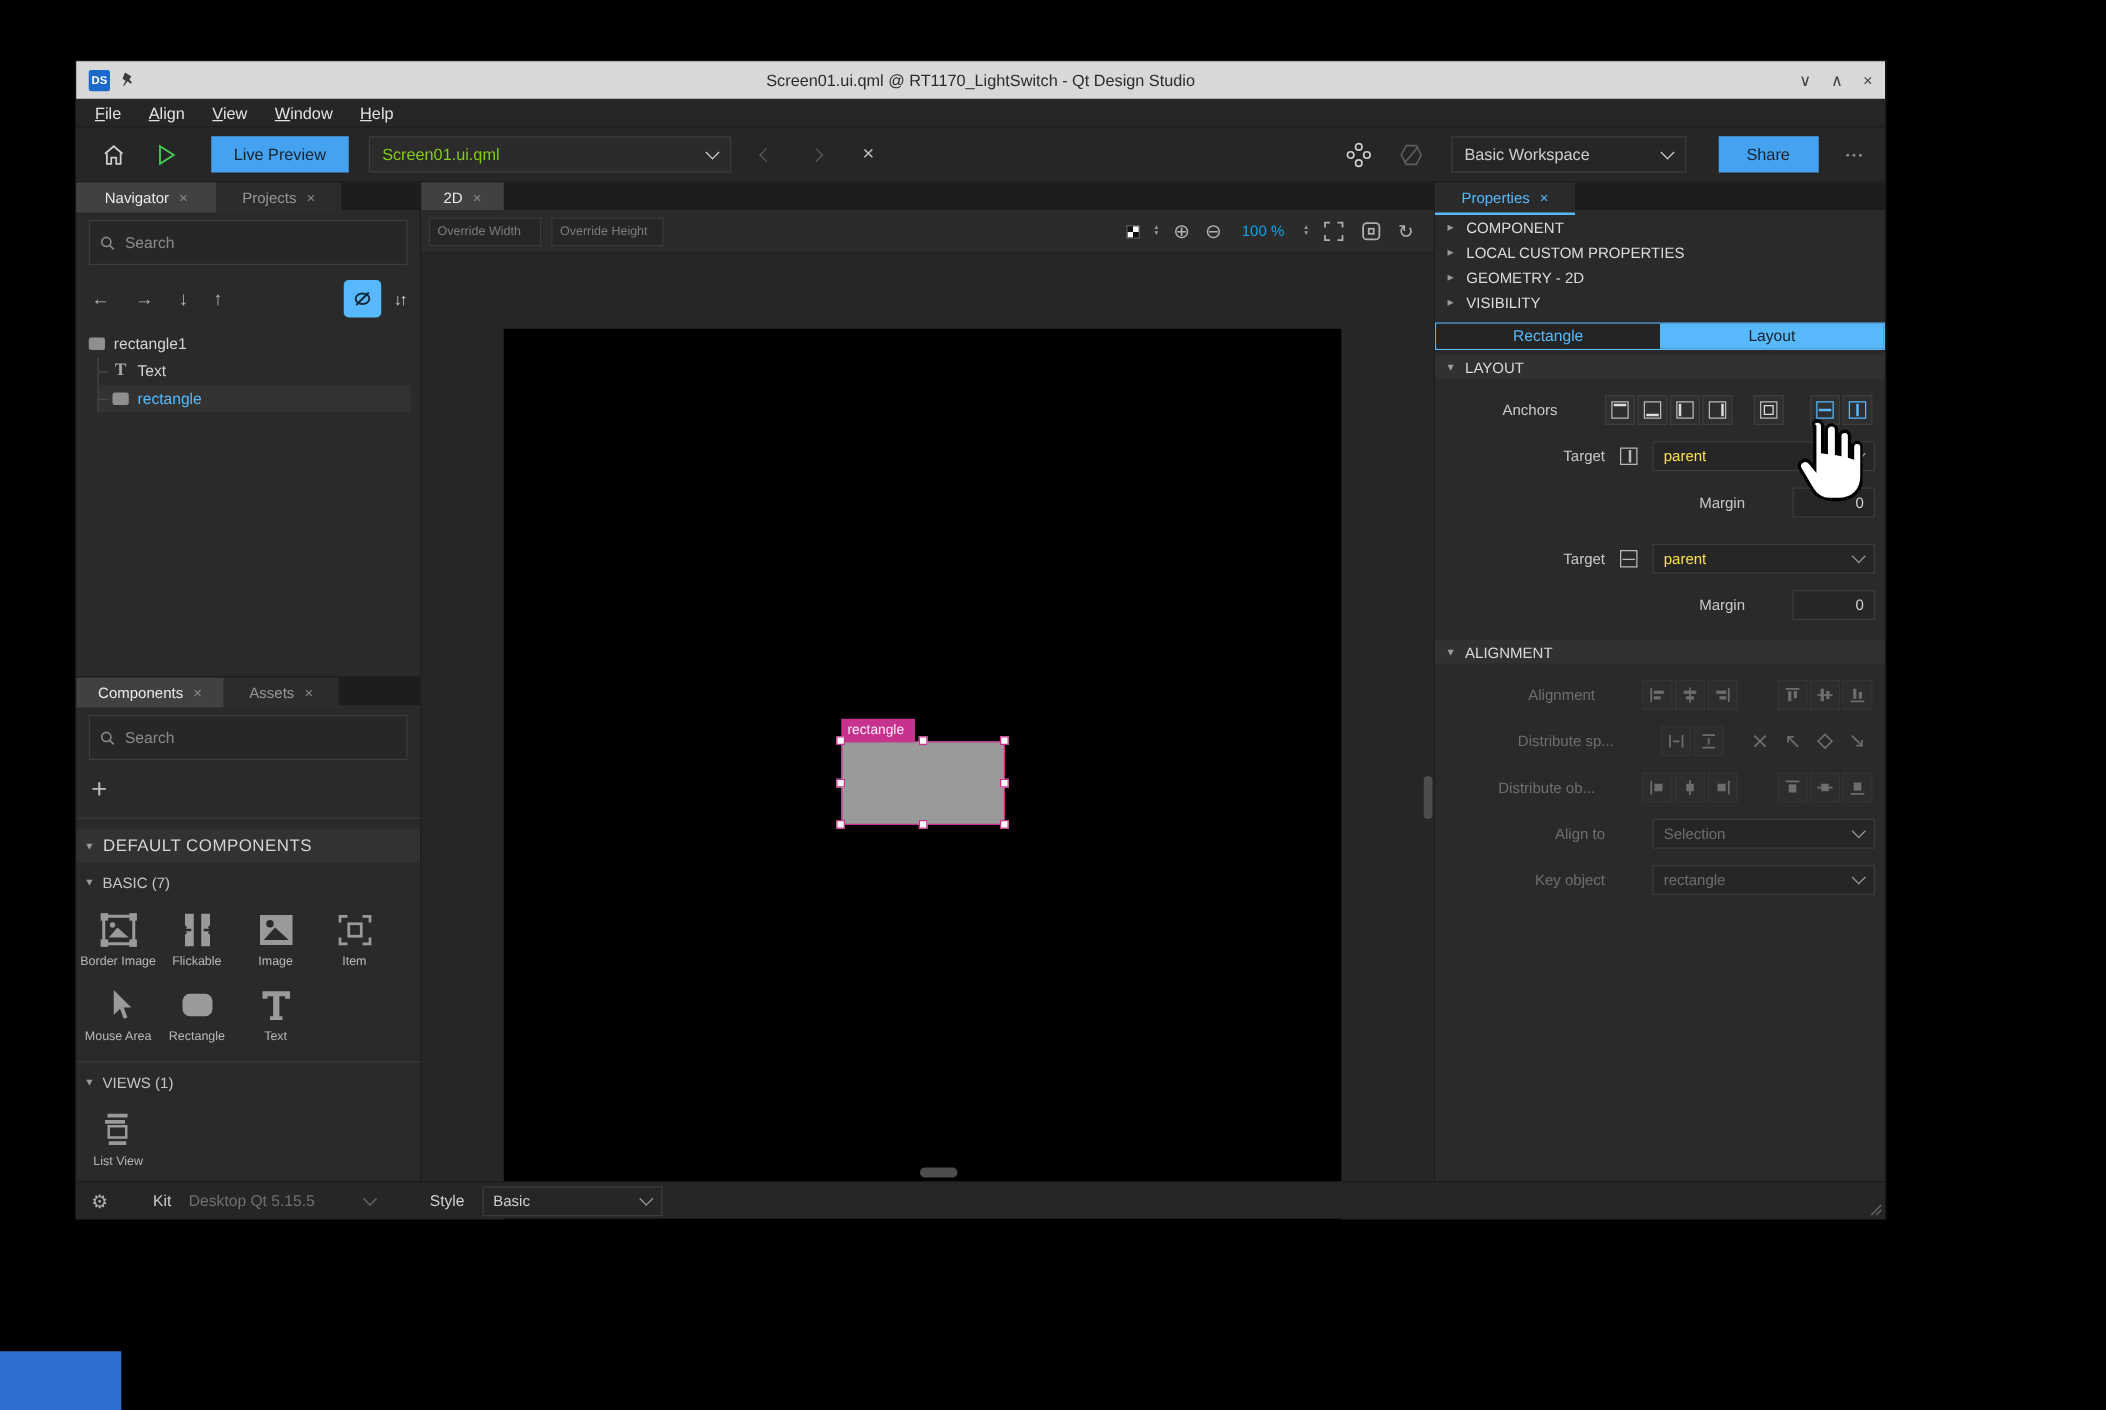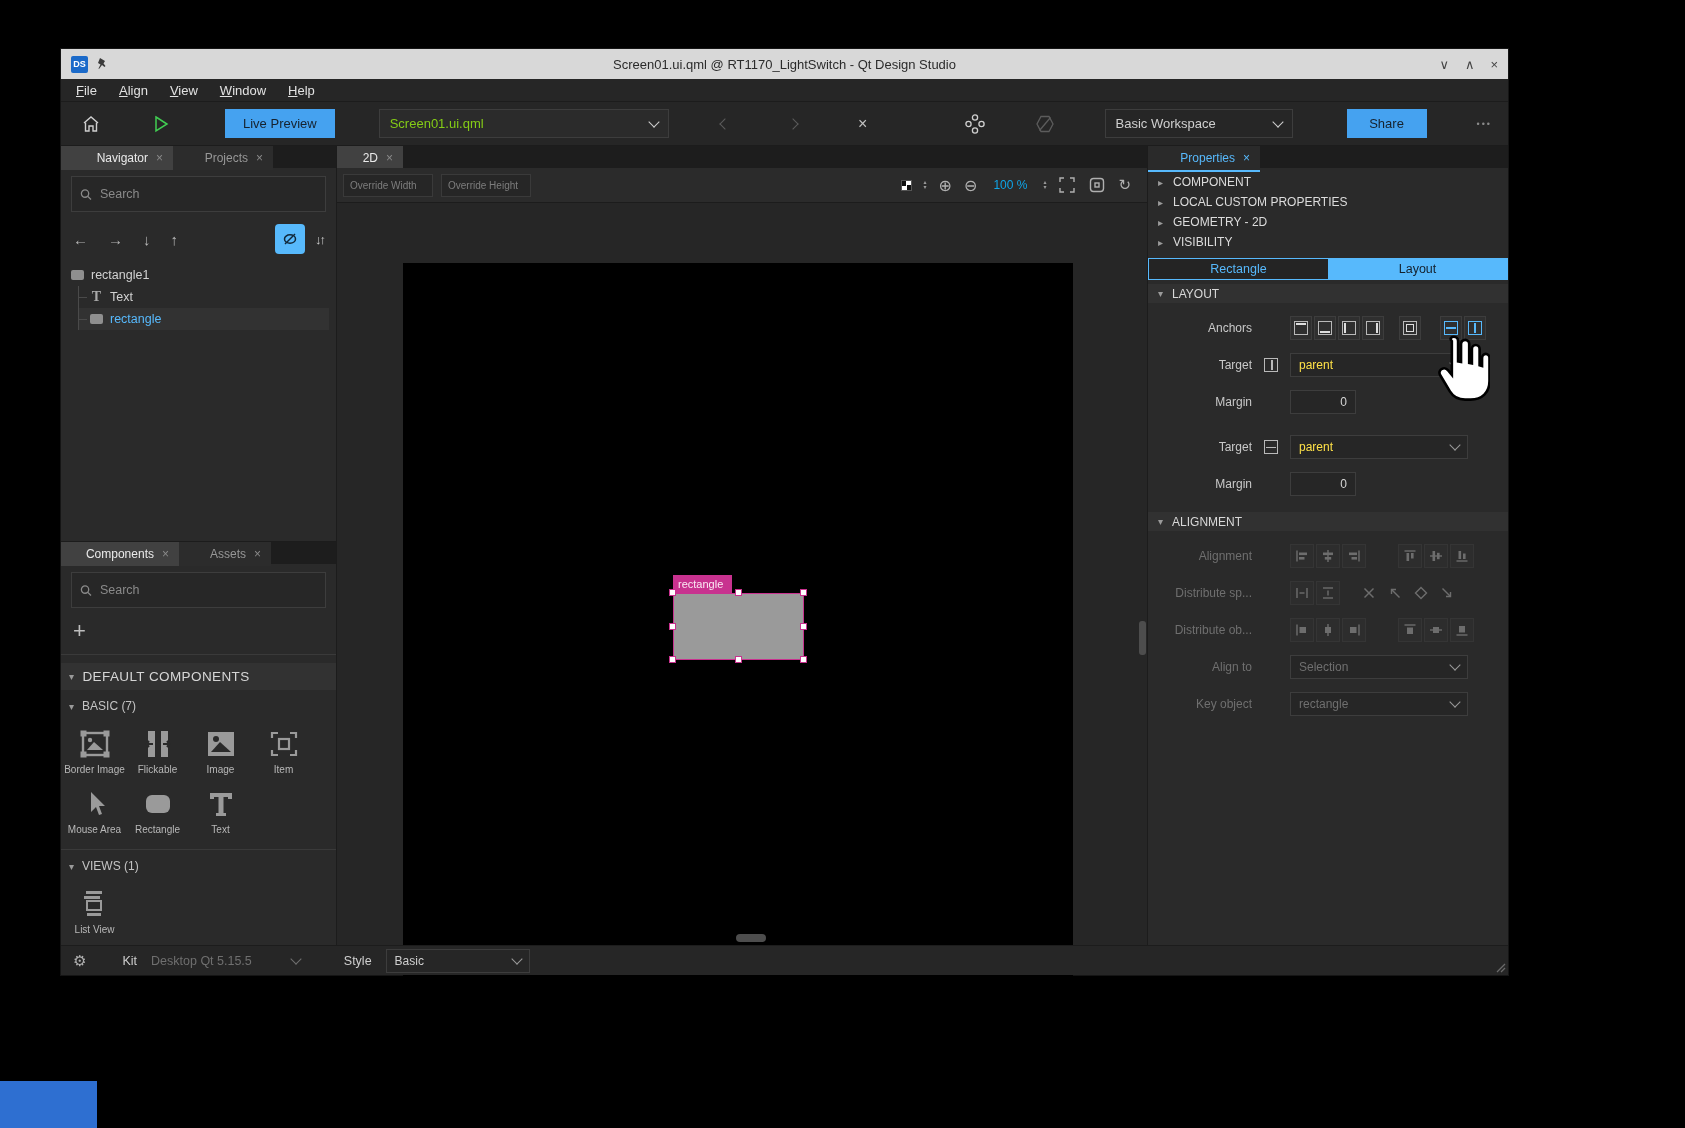--- a/index.html
+++ b/index.html
@@ -23,41 +23,41 @@
   .win-controls { margin-left:auto; display:flex; gap:16px; color:#444; font-size:13px; z-index:2; }
   .win-controls span { cursor:default; }
 
   
   .menubar { height:22px; background:#262626; display:flex; align-items:center; padding:0 6px; gap:4px; flex:0 0 auto; }
   .menu-item { display:inline-block; color:#e2e2e2; font-size:13px; padding:2px 9px; }
   .menu-item::first-letter { text-decoration:underline; }
 
   
   .toolbar { height:45px; background:#262626; border-top:1px solid #1c1c1c; border-bottom:1px solid #1c1c1c;
-             display:flex; align-items:center; padding:0 16px; flex:0 0 auto;gap:28px; }
+             display:flex; align-items:center; padding:0 16px; flex:0 0 auto; }
   .tb-icon { display:flex; align-items:center; justify-content:center; width:28px; height:28px; color:#cfcfcf; }
   .btn-blue { background:#45a2f0; color:#16222e; font-size:13px; border:none; height:29px; padding:0 18px;
               display:flex; align-items:center; justify-content:center; }
   .file-select { width:290px; height:29px; margin-left:16px; background:#2b2b2b; border:1px solid #3d3d3d;
                  display:flex; align-items:center; padding:0 10px; color:#84cc16; font-size:13px; }
   .chev { width:8px; height:8px; border-right:1.6px solid currentColor; border-bottom:1.6px solid currentColor;
           transform:rotate(45deg); margin-top:-4px; }
   .chev-left { transform:rotate(135deg); margin:0; }
   .chev-right { transform:rotate(-45deg); margin:0; }
   .spacer { flex:1; }
   .workspace-select { width:188px; height:29px; border:1px solid #3d3d3d; display:flex; align-items:center;
                       padding:0 10px; color:#cfcfcf; font-size:13px; margin:0 26px 0 18px; }
   .more-dots { color:#8a8a8a; font-size:9px; letter-spacing:2px; margin-left:22px; }
 
   
   .main { flex:1; display:flex; min-height:0; }
 
   
   .tabbar { height:22px; background:#1d1d1d; display:flex; flex:0 0 auto; }
-  .tab { display:flex; align-items:center; justify-content:flex-end; gap:8px; font-size:12px; padding:12px 10px; }
+  .tab { display:flex; align-items:center; justify-content:center; gap:8px; font-size:12px; padding:12px 10px; }
   .tab .x { font-size:12px; color:#8a8a8a; }
   .tab.active { background:#414141; color:#eaeaea; }
   .tab.inactive { background:#2c2c2c; color:#979797; }
   .tab.props { background:#2a2a2a; color:#57b9fc; border-bottom:2px solid #57b9fc; }
   .tab.props .x { color:#57b9fc; }
 
   
   .left-panel { width:276px; background:#2a2a2a; border-right:1px solid #1c1c1c; display:flex; flex-direction:column; }
   .nav-section { height:395px; display:flex; flex-direction:column; flex:0 0 auto; }
   .search-wrap { padding:8px 10px 4px 10px; }
@@ -113,21 +113,21 @@
   
   .right-panel { flex:1; background:#2a2a2a; border-left:1px solid #1c1c1c; display:flex; flex-direction:column; overflow:hidden; }
   .prop-sections { padding:4px 0 2px 0; }
   .prop-section-row { height:20px; display:flex; align-items:center; gap:10px; padding:0 10px; color:#dcdcdc; font-size:12px; }
   .mode-tabs { display:flex; height:22px; border:1px solid #57b9fc; margin:4px 0; flex:0 0 auto; }
   .mode-tab { flex:1; display:flex; align-items:center; justify-content:center; font-size:12.5px; }
   .mode-tab.off { background:#242424; color:#57b9fc; }
   .mode-tab.on  { background:#57b9fc; color:#14202c; }
   .cat-header { background:#313131; height:19px; display:flex; align-items:center; gap:9px; padding:0 10px;
                 color:#d8d8d8; font-size:12px; flex:0 0 auto; }
-  .prop-row { display:flex; align-items:center; min-height:25px; margin:6px 12px; padding-right:8px; }
+  .prop-row { display:flex; align-items:center; min-height:25px; margin:6px 0; padding-right:8px;justify-content:flex-end; }
   .prop-label { width:92px; text-align:right; color:#c9c9c9; font-size:12px; flex:0 0 auto;
                 white-space:nowrap; overflow:hidden; text-overflow:ellipsis; }
   .prop-label.dim, .dim { color:#6f6f6f; }
   .icon-slot { width:38px; display:flex; align-items:center; justify-content:center; flex:0 0 auto; }
   .dd { width:178px; height:24px; border:1px solid #3d3d3d; background:#262626; color:#fde047; font-size:12px;
         display:flex; align-items:center; padding:0 8px; }
   .dd .chev { margin-left:auto; margin-top:-3px; color:#9a9a9a; }
   .dd.dim { color:#6f6f6f; }
   .num-input { width:66px; height:24px; border:1px solid #3d3d3d; background:#262626; color:#d6d6d6; font-size:12px;
                text-align:right; padding:0 8px; font-family:"Liberation Sans", sans-serif; }

